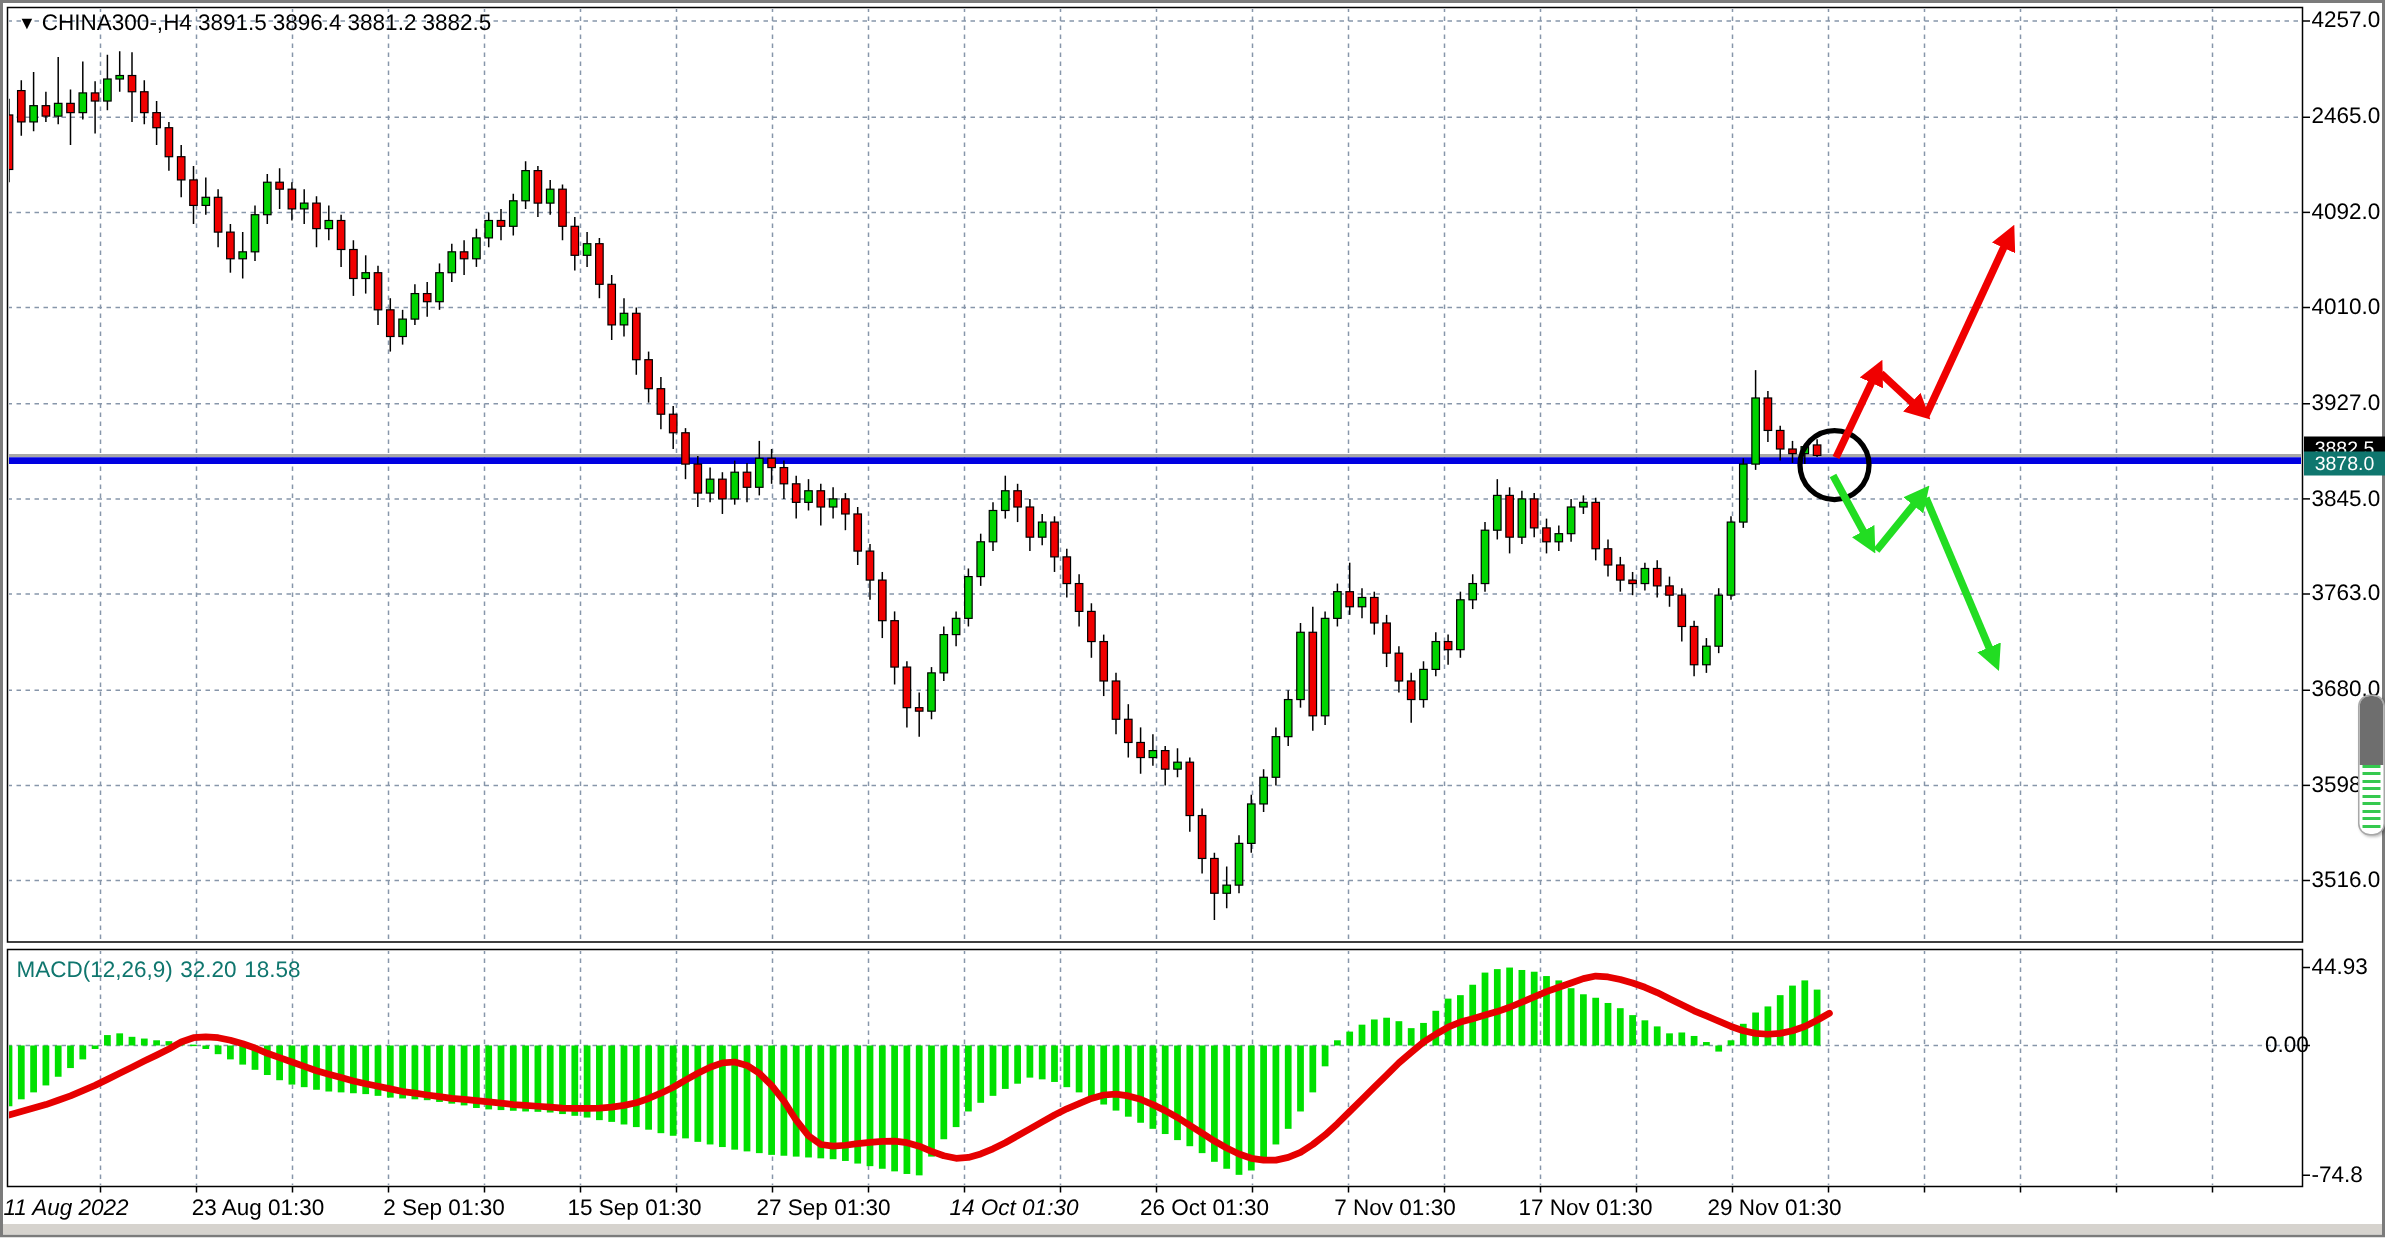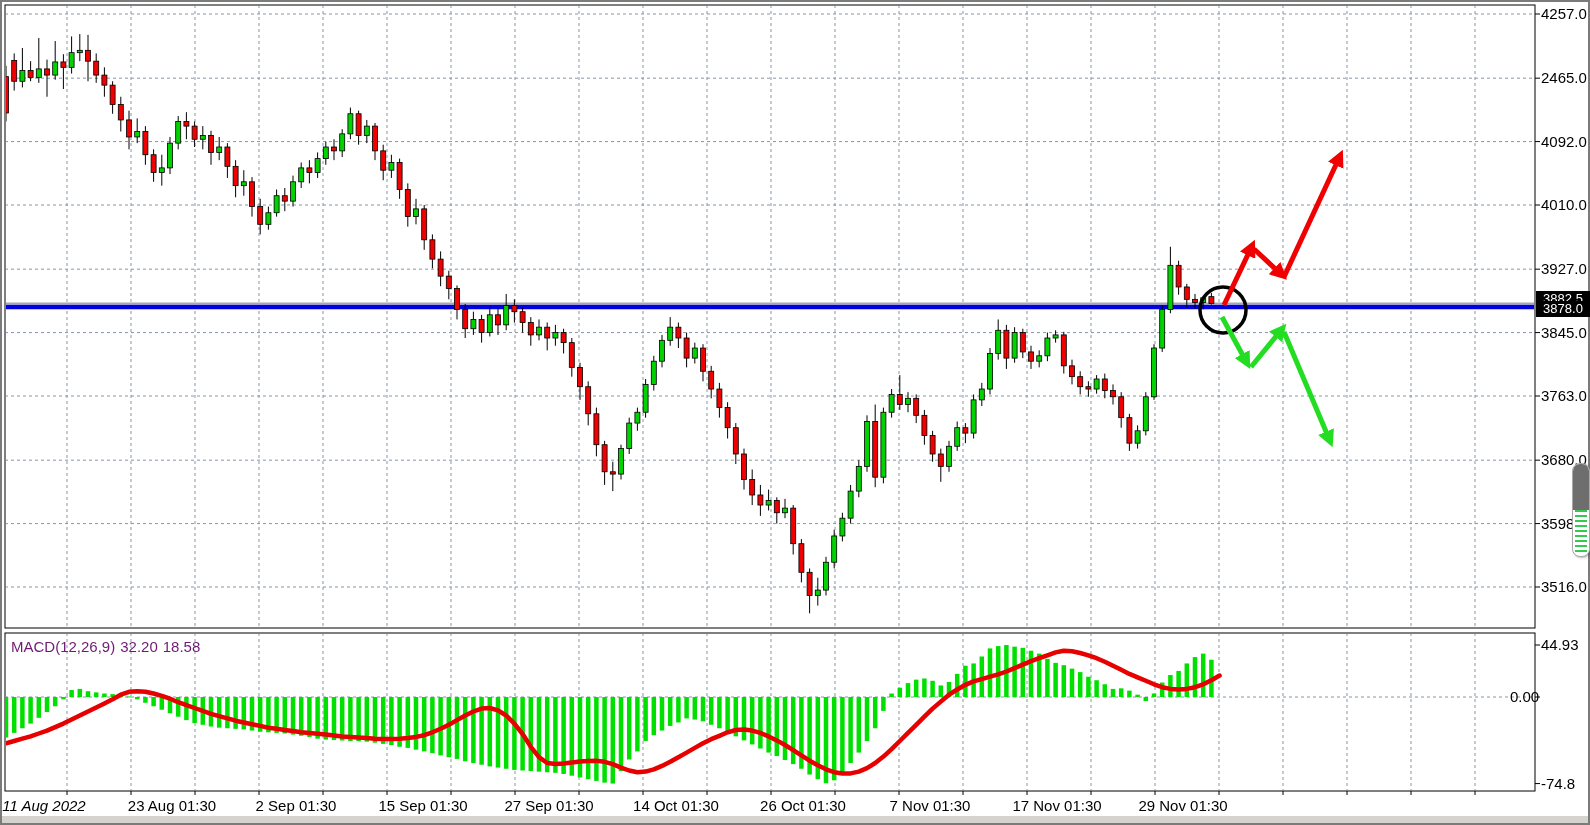--- a/index.html
+++ b/index.html
@@ -5,26 +5,26 @@
   html,body{margin:0;padding:0;background:#fff;}
   #win{position:relative;width:1590px;height:825px;background:#ffffff;
        font-family:"Liberation Sans",sans-serif;overflow:hidden;
        box-shadow:inset 0 0 0 2px #7b7b7b;}
   #chart-svg{position:absolute;left:0;top:0;}
   .axis-label{position:absolute;font-size:15px;color:#000;white-space:nowrap;line-height:16px;}
   .time-label{transform:translateX(-50%);}
   #title-bar{position:absolute;left:12px;top:7px;font-size:15px;color:#000;white-space:pre;}
   #title-bar span{margin-right:4px;}
   #tri{display:inline-block;font-size:12px;margin-right:8px;position:relative;top:-1px;}
-  #macd-label{position:absolute;left:11px;top:638px;font-size:15px;color:#701a75;}
+  #macd-label{position:absolute;left:11px;top:638px;font-size:15px;color:#0f766e;}
   #macd-label span{margin-right:5px;}
   .badge{position:absolute;left:1536px;width:54px;height:16px;color:#fff;font-size:13px;
          line-height:16px;text-align:center;}
   #bid-badge{background:#000000;top:291px;}
-  #hline-badge{background:#000000;top:301px;}
+  #hline-badge{background:#0f766e;top:301px;}
   #bottom-strip{position:absolute;left:2px;right:2px;top:816px;height:7px;background:#d6d3ce;}
   #scroll-pill{position:absolute;left:1572px;top:463px;width:16px;height:92px;
     border-radius:8px;border:1px solid #a8a8a8;overflow:hidden;background:#fff;
     box-shadow:1px 1px 2px rgba(0,0,0,.25);}
   #scroll-pill .grip{position:absolute;left:0;top:0;width:100%;height:50%;background:#6e6e6e;}
   #scroll-pill .stripes{position:absolute;left:2px;right:2px;top:50%;bottom:2px;
     background:repeating-linear-gradient(180deg,#35c94f 0 2px,#ffffff 2px 5px);}
 </style>
 </head>
 <body>
@@ -597,20 +597,21 @@
       <line x1="1535" y1="332.5910931174089" x2="1540" y2="332.5910931174089" stroke="#000"></line>
       <line x1="1535" y1="396" x2="1540" y2="396" stroke="#000"></line>
       <line x1="1535" y1="460.18218623481783" x2="1540" y2="460.18218623481783" stroke="#000"></line>
       <line x1="1535" y1="523.591093117409" x2="1540" y2="523.591093117409" stroke="#000"></line>
       <line x1="1535" y1="587" x2="1540" y2="587" stroke="#000"></line>
       <line x1="1535" y1="645" x2="1540" y2="645" stroke="#000"></line>
       <line x1="1535" y1="697" x2="1540" y2="697" stroke="#000"></line>
       <line x1="1535" y1="783.5702203427554" x2="1540" y2="783.5702203427554" stroke="#000"></line>
     </svg>
 
+  <div id="title-bar"><span id="tri">▼</span><span>CHINA300-,H4</span><span>3891.5</span><span>3896.4</span><span>3881.2</span><span>3882.5</span></div>
 
   <div id="macd-label"><span>MACD(12,26,9)</span><span>32.20</span><span>18.58</span></div>
 
   <div id="price-axis">
       <div class="axis-label" style="left: 1541px; top: 6px;">4257.0</div>
       <div class="axis-label" style="left: 1541px; top: 70.1822px;">2465.0</div>
       <div class="axis-label" style="left: 1541px; top: 133.591px;">4092.0</div>
       <div class="axis-label" style="left: 1541px; top: 197px;">4010.0</div>
       <div class="axis-label" style="left: 1541px; top: 261.182px;">3927.0</div>
       <div class="axis-label" style="left: 1541px; top: 324.591px;">3845.0</div>
@@ -623,21 +624,21 @@
       <div class="axis-label" style="left: 1541px; top: 637px;">44.93</div>
       <div class="axis-label" style="left: 1510px; top: 689px;">0.00</div>
       <div class="axis-label" style="left: 1541px; top: 775.57px;">-74.8</div>
     </div>
   <div id="time-axis">
       <div class="axis-label time-label" style="left: 44px; top: 798px; font-style: italic;">11 Aug 2022</div>
       <div class="axis-label time-label" style="left: 172px; top: 798px;">23 Aug 01:30</div>
       <div class="axis-label time-label" style="left: 296px; top: 798px; text-align: right;">2 Sep 01:30</div>
       <div class="axis-label time-label" style="left: 423px; top: 798px;">15 Sep 01:30</div>
       <div class="axis-label time-label" style="left: 549px; top: 798px;">27 Sep 01:30</div>
-      <div class="axis-label time-label" style="left: 676px; top: 798px;">14 Oct 01:30</div>
+      <div class="axis-label time-label" style="left: 676px; top: 798px; font-style: italic;">14 Oct 01:30</div>
       <div class="axis-label time-label" style="left: 803px; top: 798px;">26 Oct 01:30</div>
       <div class="axis-label time-label" style="left: 930px; top: 798px;">7 Nov 01:30</div>
       <div class="axis-label time-label" style="left: 1057px; top: 798px;">17 Nov 01:30</div>
       <div class="axis-label time-label" style="left: 1183px; top: 798px;">29 Nov 01:30</div>
     </div>
 
   <div class="badge" id="bid-badge">3882.5</div>
   <div class="badge" id="hline-badge">3878.0</div>
 
   <div id="scroll-pill">

